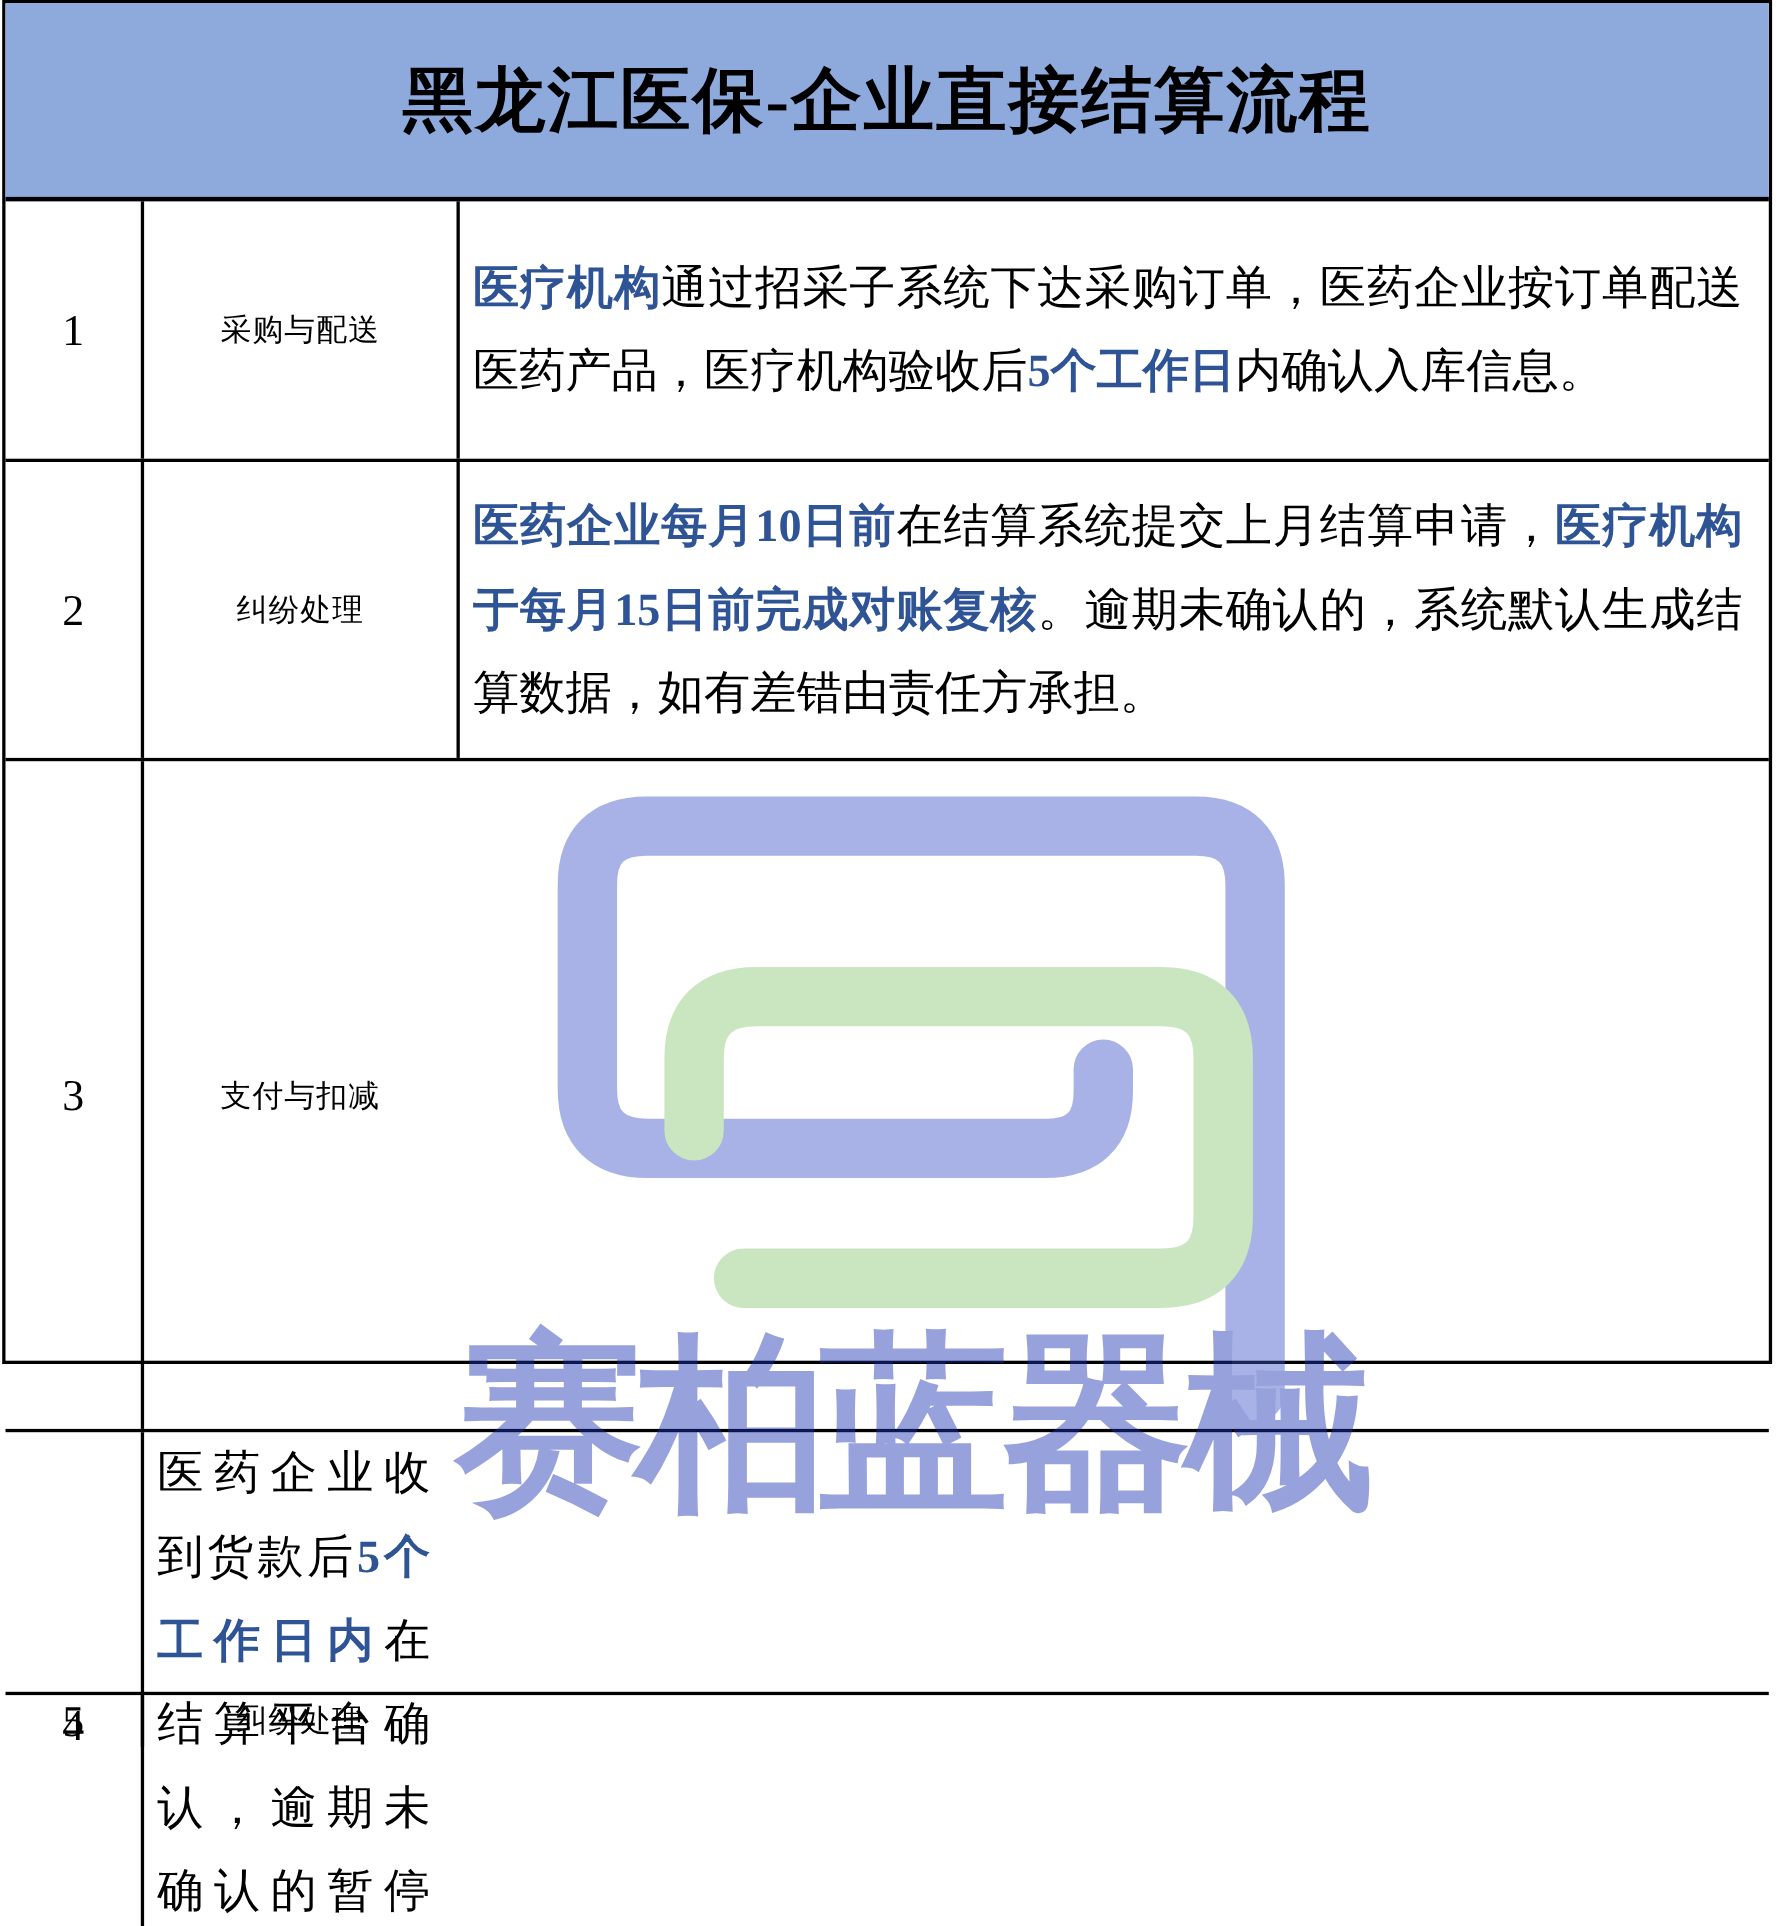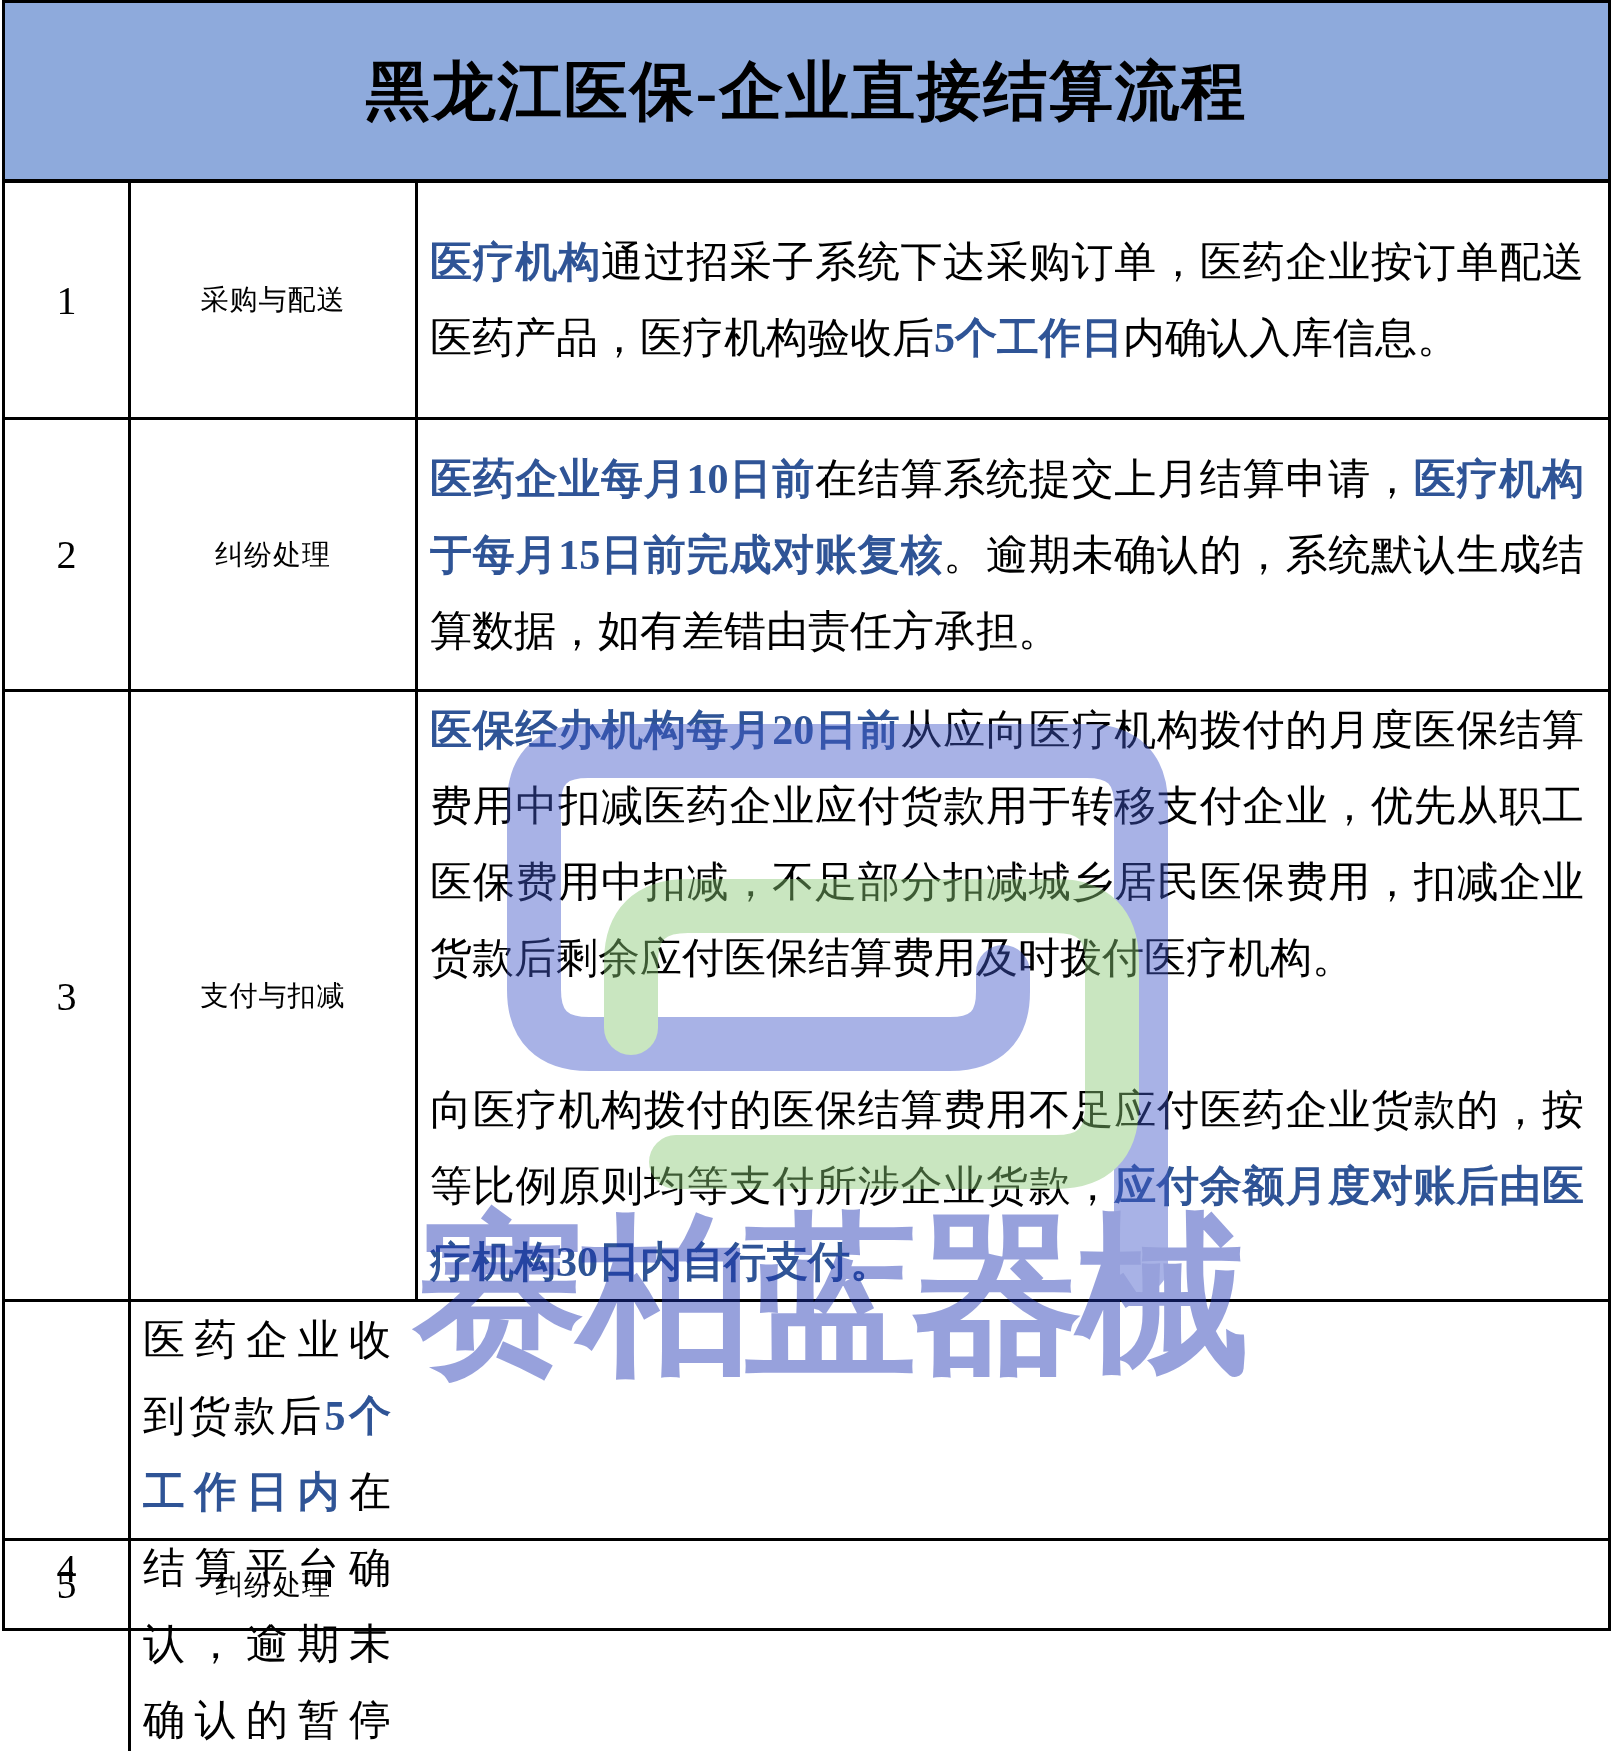--- a/index.html
+++ b/index.html
@@ -6,21 +6,21 @@
   .page{
     position:relative;
     width:1619px;height:1751px;
     background:#ffffff;
     overflow:hidden;
     font-family:"Liberation Serif","DejaVu Serif",serif;
     color:var(--ink,#000);
   }
   .tbl{
     position:absolute;left:2px;top:0;
-    width:1609px;height:1631px;
+    width:1609px;height:1240px;
     box-sizing:border-box;
     border:3px solid var(--border,#000);
     display:grid;
     grid-template-rows:180px 234px 272px 610px 239px auto;
   }
   .hdr{
     box-sizing:border-box;
     background:var(--header-bg,#8EAADC);
     border-bottom:4px solid var(--border,#000);
     display:flex;align-items:center;justify-content:center;
@@ -93,24 +93,20 @@
       <div class="data-row">
         <div class="cell cell-num">2</div>
         <div class="cell cell-label">纠纷处理</div>
         <div class="cell cell-body">
           <div class="para"><span class="seg-blue">医药企业每月10日前</span><span class="seg-black">在结算系统提交上月结算申请，</span><span class="seg-blue">医疗机构于每月15日前完成对账复核</span><span class="seg-black">。逾期未确认的，系统默认生成结算数据，如有差错由责任方承担。</span></div>
         </div>
       </div>
       <div class="data-row">
         <div class="cell cell-num">3</div>
         <div class="cell cell-label">支付与扣减</div>
-        <div class="cell cell-body">
-          <div class="para"><span class="seg-blue">医保经办机构每月20日前</span><span class="seg-black">从应向医疗机构拨付的月度医保结算费用中扣减医药企业应付货款用于转移支付企业，优先从职工医保费用中扣减，不足部分扣减城乡居民医保费用，扣减企业货款后剩余应付医保结算费用及时拨付医疗机构。</span></div>
-          <div class="para"><span class="seg-black">向医疗机构拨付的医保结算费用不足应付医药企业货款的，按等比例原则均等支付所涉企业货款，</span><span class="seg-blue">应付余额月度对账后由医疗机构30日内自行支付。</span></div>
-        </div>
       </div>
       <div class="data-row">
         <div class="cell cell-num">4</div>
         <div class="cell cell-body">
           <div class="para"><span class="seg-black">医药企业收到货款后</span><span class="seg-blue">5个工作日内</span><span class="seg-black">在结算平台确认，逾期未确认的暂停结算资格。</span></div>
         </div>
       </div>
       <div class="data-row">
         <div class="cell cell-num">5</div>
         <div class="cell cell-label">纠纷处理</div>

